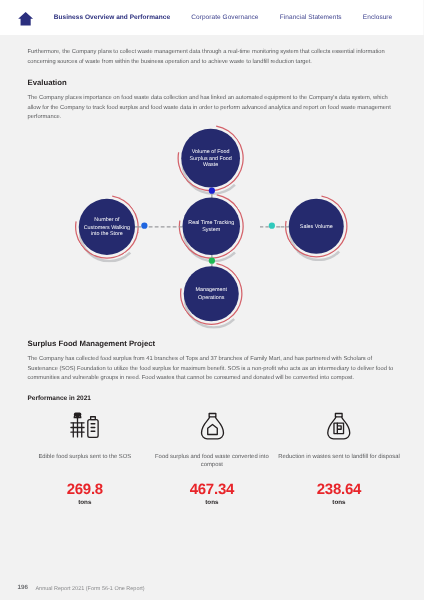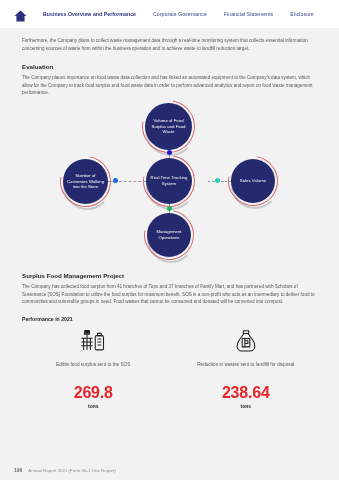--- a/index.html
+++ b/index.html
@@ -131,21 +131,21 @@
     margin: 0 18px;
     gap: 2px;
   }
   .stat { flex: 1; display: flex; flex-direction: column; align-items: center; }
   .stat-icon { height: 30px; display: flex; align-items: center; justify-content: center; }
   .stat-label {
     font-size: 4.7px; line-height: 7px; color: #58595b;
     text-align: center; margin-top: 4px; min-height: 14px;
   }
   .stat-value {
-    font-size: 16px; font-weight: bold; color: #e8252a;
+    font-size: 12px; font-weight: bold; color: #e8252a;
     margin-top: 9px; letter-spacing: -.2px;
   }
   .stat-unit { font-size: 5px; font-weight: bold; color: #231f20; margin-top: 1px; }
 
   
   .footer {
     position: absolute; left: 0; bottom: 0;
     width: 339px; height: 20px;
     display: flex; align-items: center;
     padding-left: 14px; gap: 6px;
@@ -238,20 +238,34 @@
               <path d="M25 7.5 h7 a2 2 0 0 1 2 2 v15 a2 2 0 0 1 -2 2 h-7 a2 2 0 0 1 -2 -2 v-15 a2 2 0 0 1 2 -2 z"></path>
               <path d="M26.5 12 h4 M26.5 16 h4 M26.5 20 h4"></path>
             </g>
           </svg>
         </div>
         <div class="stat-label">Edible food surplus sent to the SOS</div>
         <div class="stat-value">269.8</div>
         <div class="stat-unit">tons</div>
       </div>
 
+      <div class="stat">
+        <div class="stat-icon">
+          <svg viewBox="0 0 34 32" width="26" height="25" aria-hidden="true">
+            <g fill="none" stroke="#231f20" stroke-width="1.4" stroke-linejoin="round" stroke-linecap="round">
+              <path d="M13.5 2 h7 v3.5 h-7 z"></path>
+              <path d="M14 5.5 c0 3 -8.5 7.5 -8.5 17 a6 6 0 0 0 6 6 h11 a6 6 0 0 0 6 -6 c0 -9.5 -8.5 -14 -8.5 -17"></path>
+              <path d="M12 24 v-6.5 l5 -4 l5 4 v6.5 z"></path>
+            </g>
+          </svg>
+        </div>
+        <div class="stat-label">Food surplus and food waste converted into compost</div>
+        <div class="stat-value">467.34</div>
+        <div class="stat-unit">tons</div>
+      </div>
 
       <div class="stat">
         <div class="stat-icon">
           <svg viewBox="0 0 34 32" width="26" height="25" aria-hidden="true">
             <g fill="none" stroke="#231f20" stroke-width="1.4" stroke-linejoin="round" stroke-linecap="round">
               <path d="M13.5 2 h7 v3.5 h-7 z"></path>
               <path d="M14 5.5 c0 3 -8.5 7.5 -8.5 17 a6 6 0 0 0 6 6 h11 a6 6 0 0 0 6 -6 c0 -9.5 -8.5 -14 -8.5 -17"></path>
               <path d="M12 12 h10 v11 h-10 z"></path>
               <path d="M15.5 12 v11 M15.5 15 h4 v3.5 h-4"></path>
             </g>

